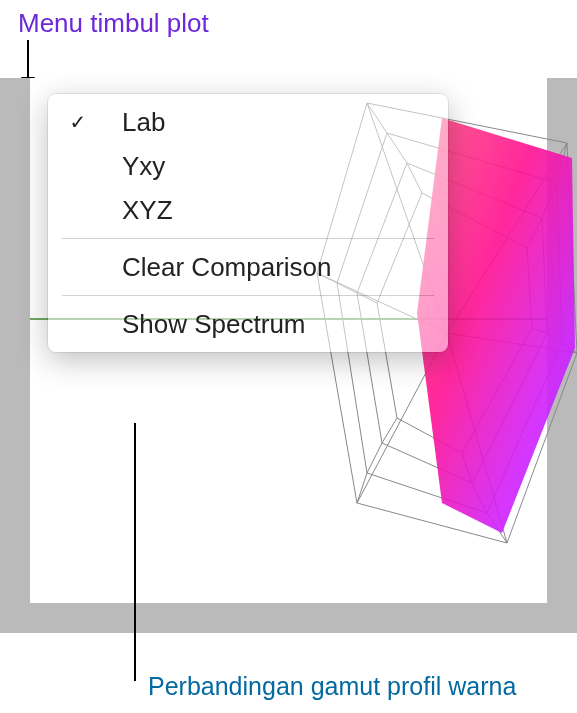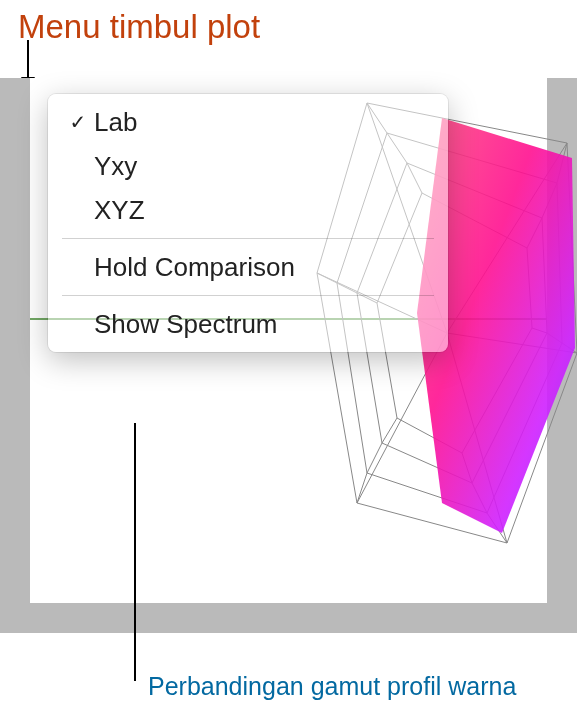--- a/index.html
+++ b/index.html
@@ -14,22 +14,22 @@
       font-family: -apple-system, BlinkMacSystemFont, "Helvetica Neue", sans-serif;
       background: #ffffff;
       position: relative;
       overflow: hidden;
     }
     
     .annotation-top {
       position: absolute;
       top: 8px;
       left: 18px;
-      font-size: 33px;
-      color: #c2410c;
+      font-size: 26px;
+      color: #6d28d9;
     }
     
     .arrow-top {
       position: absolute;
       top: 40px;
       left: 27px;
       width: 2px;
       height: 48px;
       background: #000;
     }
@@ -127,20 +127,21 @@
       justify-content: center;
       font-size: 20px;
     }
     
     .menu-item.highlighted .check-col {
       width: 26px;
     }
     
     .menu-label {
       flex: 1;
+      margin-left: 28px;
     }
     
     .menu-separator {
       height: 1px;
       background: rgba(0,0,0,0.18);
       margin: 6px 14px;
     }
     
     .callout-line-bottom {
       position: absolute;
@@ -221,21 +222,21 @@
   </div>
   <div class="menu-item">
     <span class="check-col"></span>
     <span class="menu-label">XYZ</span>
   </div>
 
   <div class="menu-separator"></div>
 
   <div class="menu-item">
     <span class="check-col"></span>
-    <span class="menu-label">Hold Comparison</span>
+    <span class="menu-label">Clear Comparison</span>
   </div>
 
   <div class="menu-separator"></div>
 
   <div class="menu-item">
     <span class="check-col"></span>
     <span class="menu-label">Show Spectrum</span>
   </div>
 </div>
 

